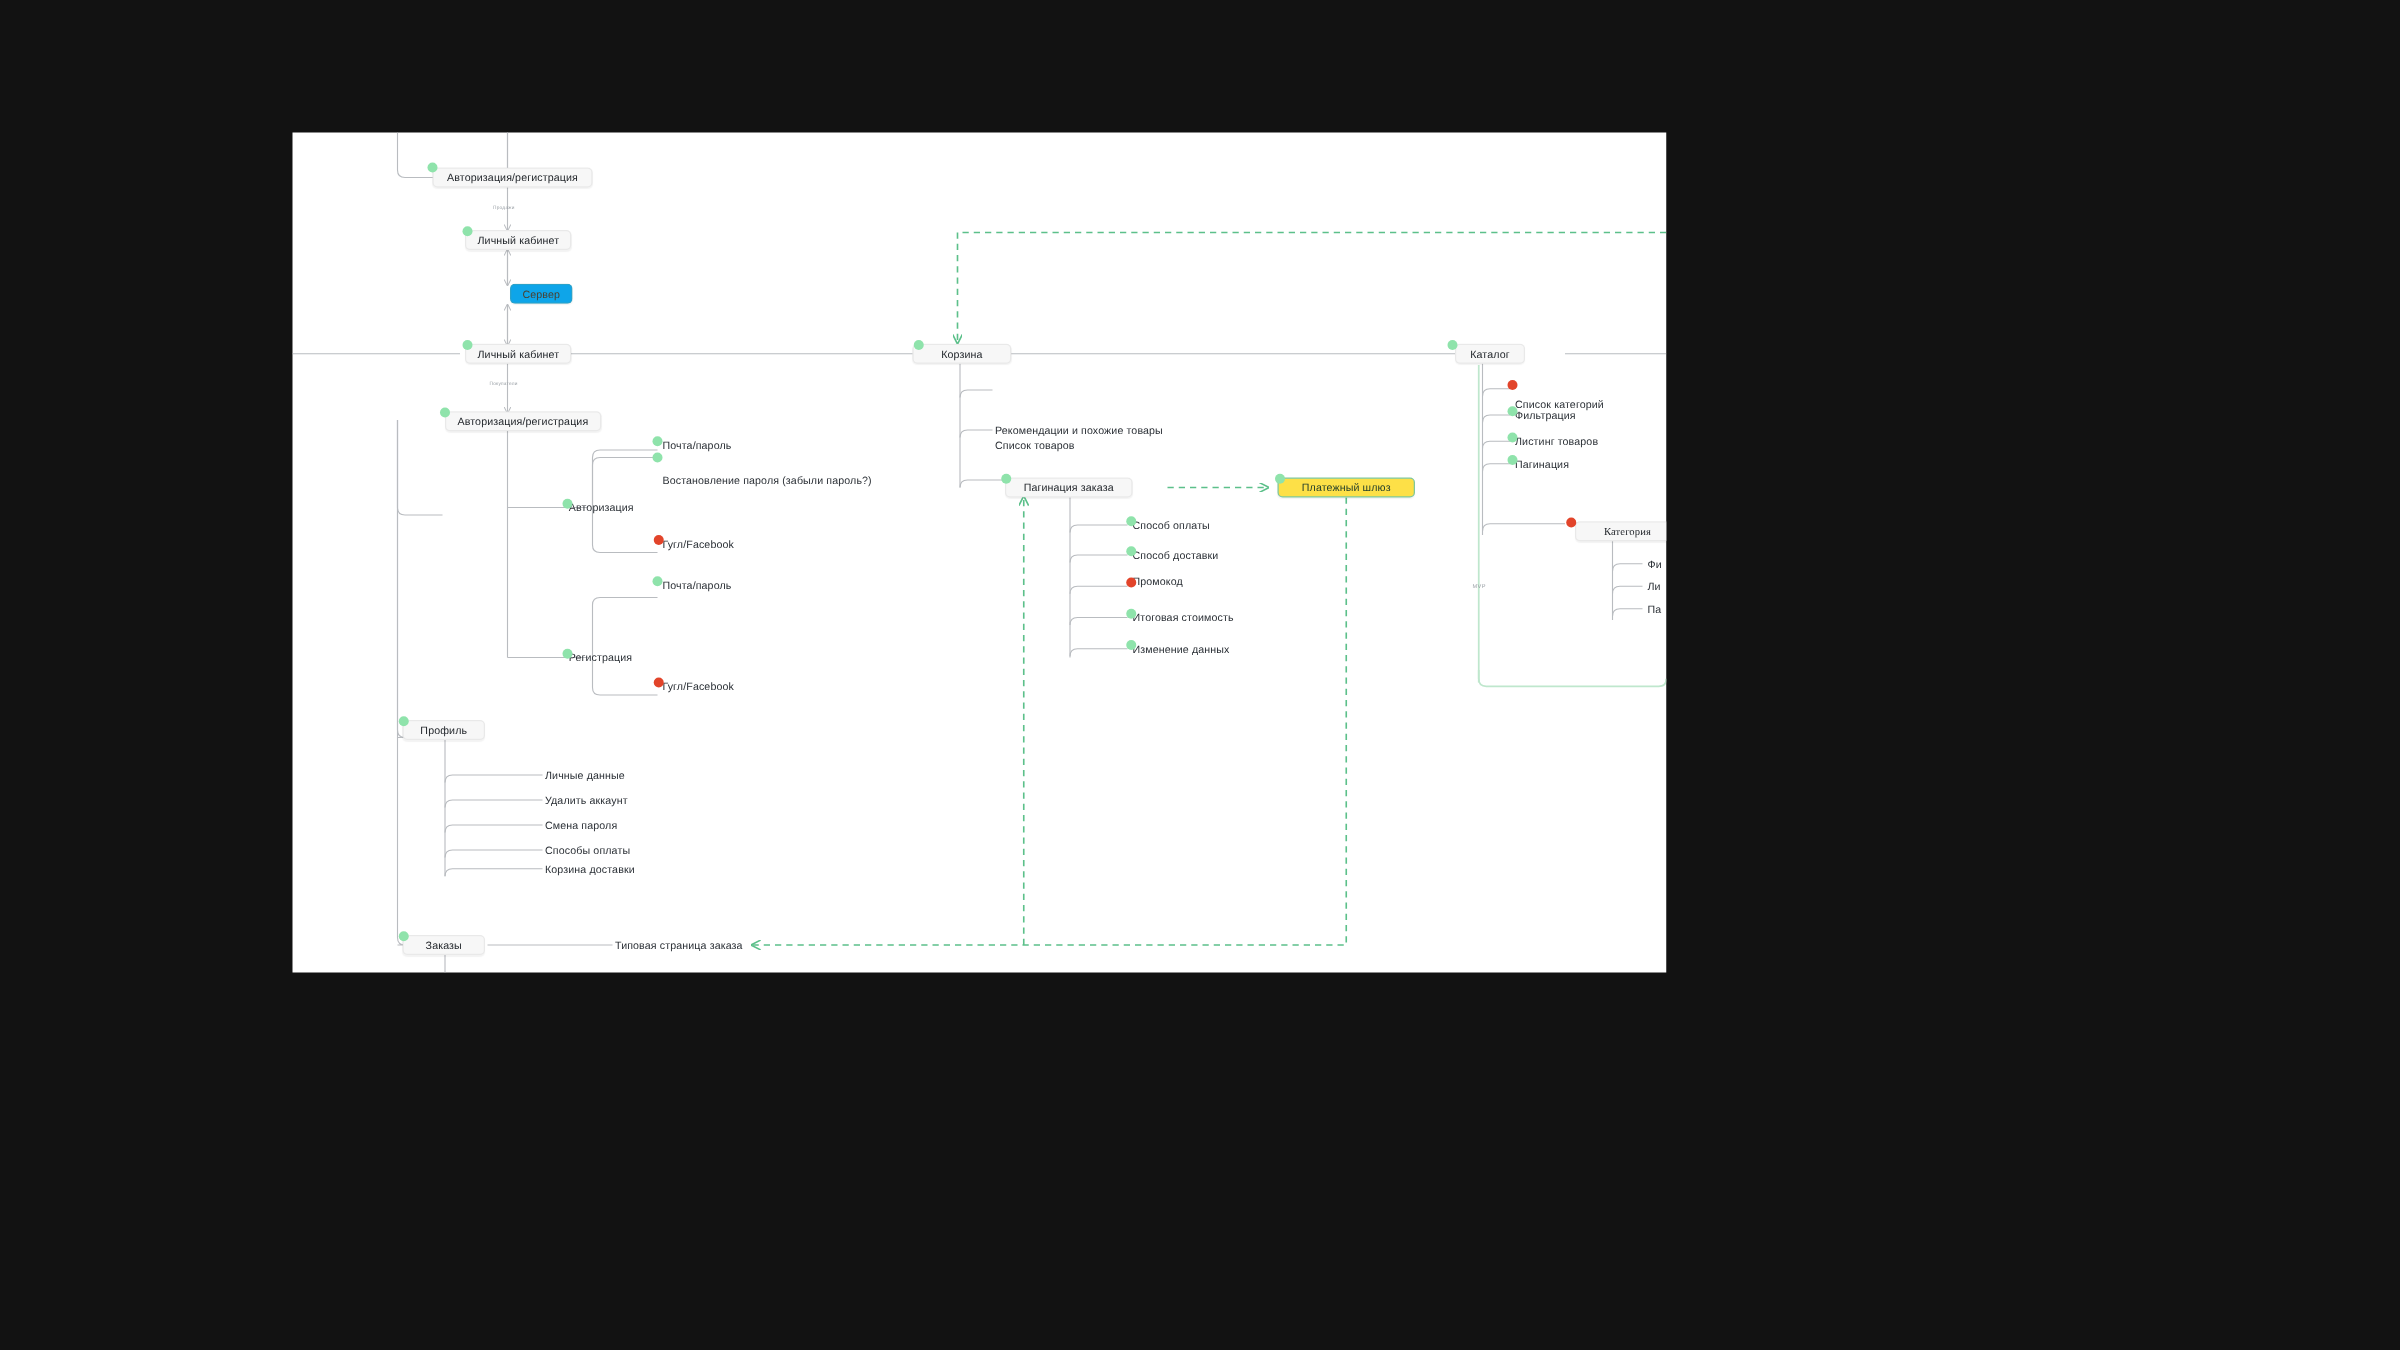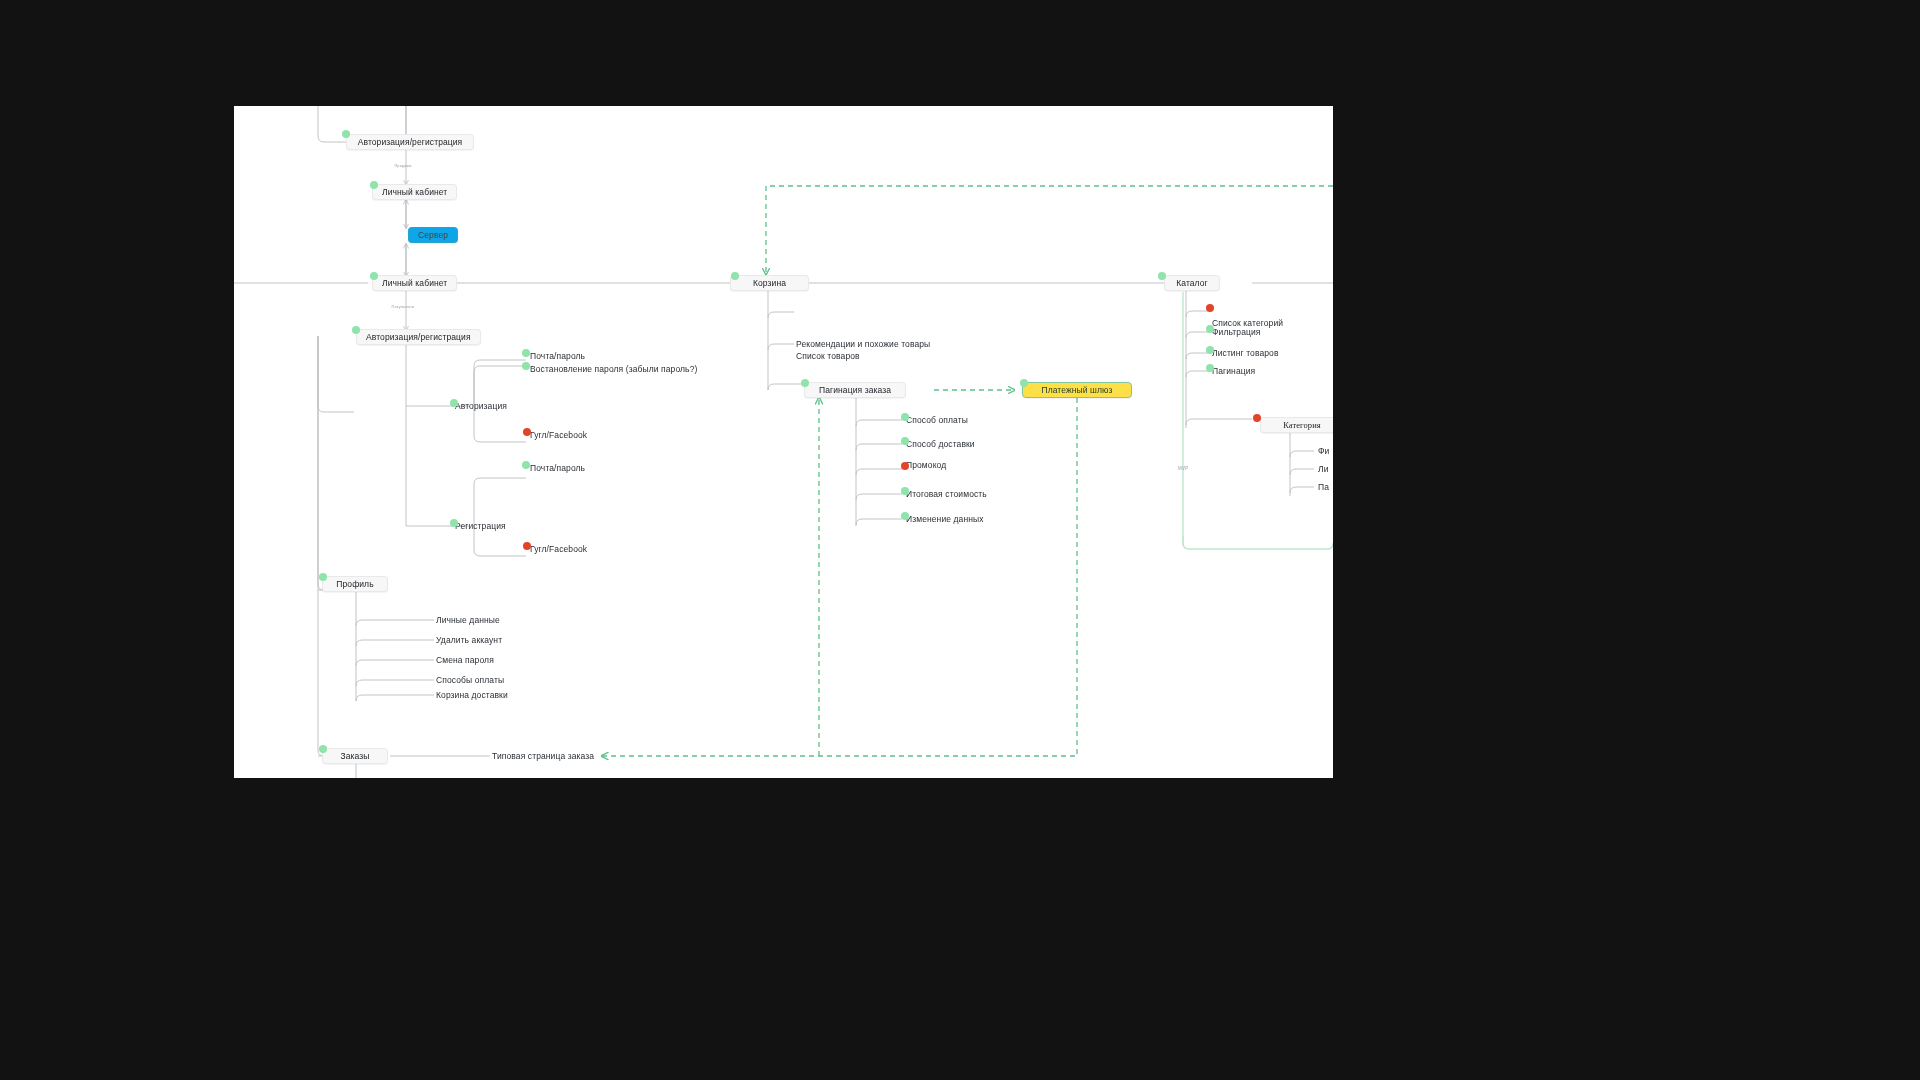--- a/index.html
+++ b/index.html
@@ -199,21 +199,21 @@
       <span>Категория</span>
     </div>
     <div class="dot red" style="left:1019px;top:308px;"></div>
 
     <div class="leaf" style="left:221px;top:295px;">Авторизация</div>
     <div class="dot green" style="left:216px;top:293px;"></div>
 
     <div class="leaf" style="left:296px;top:245px;">Почта/пароль</div>
     <div class="dot green" style="left:288px;top:243px;"></div>
 
-    <div class="leaf" style="left:296px;top:258px;">Востановление пароля (забыли пароль?)</div>
+    <div class="leaf" style="left:296px;top:273px;">Востановление пароля (забыли пароль?)</div>
     <div class="dot green" style="left:288px;top:256px;"></div>
 
     <div class="leaf" style="left:296px;top:324px;">Гугл/Facebook</div>
     <div class="dot red" style="left:289px;top:322px;"></div>
 
     <div class="leaf" style="left:221px;top:415px;">Регистрация</div>
     <div class="dot green" style="left:216px;top:413px;"></div>
 
     <div class="leaf" style="left:296px;top:357px;">Почта/пароль</div>
     <div class="dot green" style="left:288px;top:355px;"></div>

